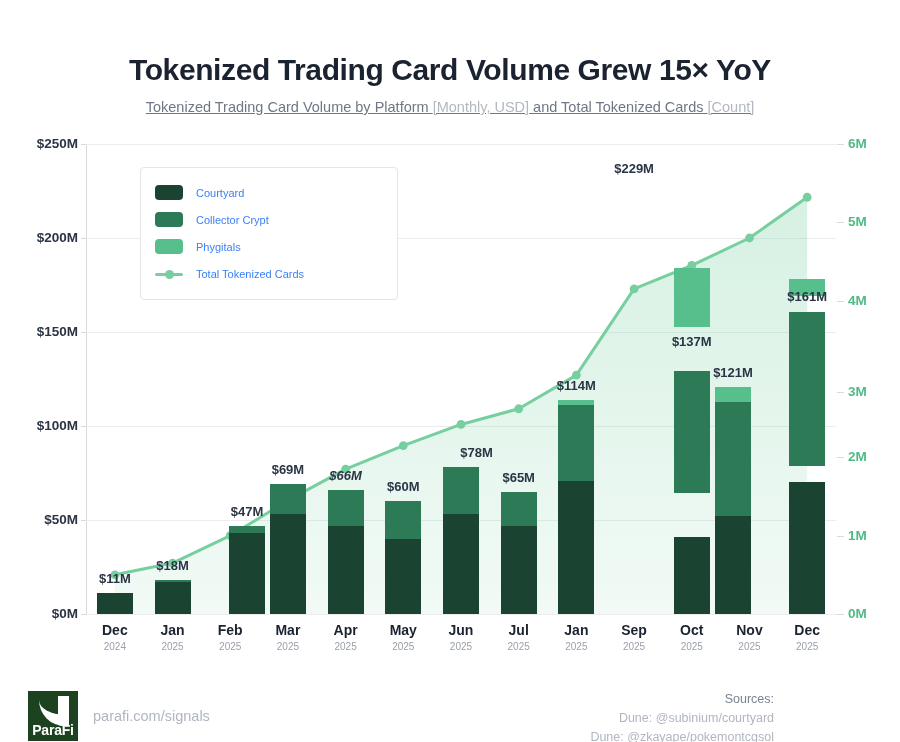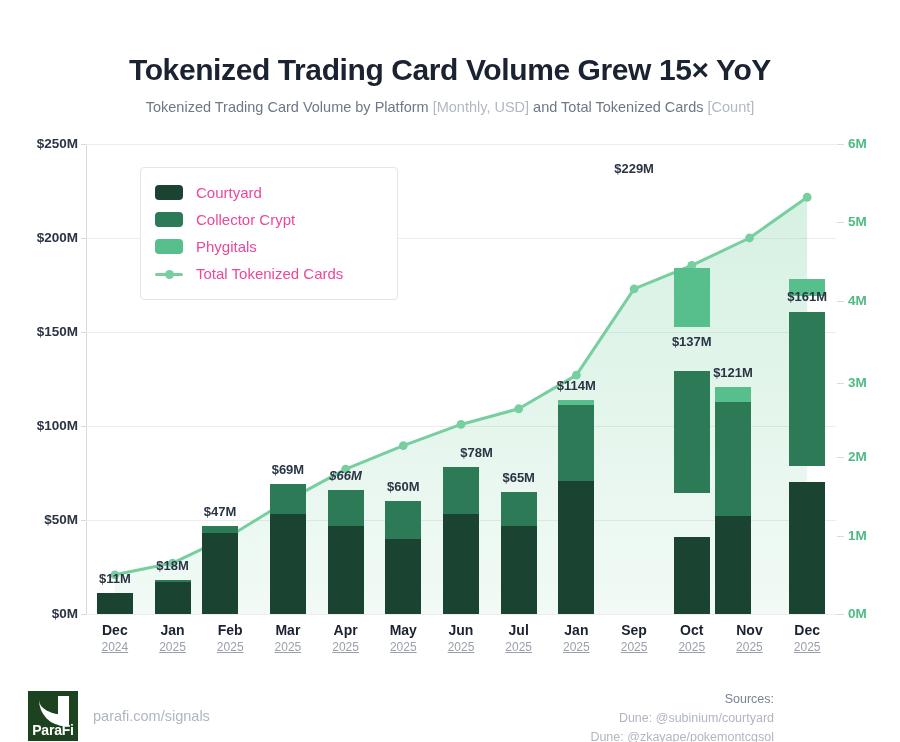--- a/index.html
+++ b/index.html
@@ -14,21 +14,21 @@
   
   .title {
     position: absolute; left: 0; top: 26px; width: 900px;
     text-align: center;
     font-size: 30px; font-weight: bold; letter-spacing: -0.4px;
     color: #1b2230;
   }
   .subtitle {
     position: absolute; left: 0; top: 72px; width: 900px;
     text-align: center;
-    font-size: 14.5px; color: #6f7786;
+    font-size: 14.5px; color: #6f7786; text-decoration: underline;
   }
   .subtitle .muted { color: #b2b8c2; }
 
   
   .plot {
     position: absolute;
     left: 86px; top: 117px;
     width: 750px; height: 470px;
   }
   .gridline {
@@ -85,21 +85,21 @@
   }
 
   
   .xlabels { position: absolute; left: 86px; top: 594px; width: 750px; height: 46px; }
   .xtick { position: absolute; text-align: center; }
   .xtick .m {
     font-size: 14px; font-weight: bold; color: #1b2230;
     line-height: 18px;
   }
   .xtick .y {
-    font-size: 12px; color: #9aa0ab; line-height: 16px; text-decoration: underline;
+    font-size: 10px; color: #9aa0ab; line-height: 16px;
   }
 
   
   .legend {
     position: absolute; left: 140px; top: 140px;
     width: 258px;
     background: #ffffff;
     border: 1px solid #e3e5e9;
     border-radius: 4px;
     padding: 11px 14px 12px 14px;
@@ -118,21 +118,21 @@
   }
   .line-swatch .lbar {
     position: absolute; left: 0; top: 7px; width: 28px; height: 2.6px;
     background: #77cfa0; border-radius: 2px;
   }
   .line-swatch .ldot {
     position: absolute; left: 10px; top: 3.5px;
     width: 9px; height: 9px; border-radius: 50%;
     background: #77cfa0;
   }
-  .legend-label { font-size: 15px; color: #ec4899; white-space: nowrap; }
+  .legend-label { font-size: 11px; color: #3b82f6; white-space: nowrap; }
 
   
   .logo {
     position: absolute; left: 28px; top: 664px;
     width: 50px; height: 50px;
     background: #1d4220;
     overflow: hidden;
   }
   .logo .swoosh {
     position: absolute; left: 11px; top: 5px;
@@ -182,21 +182,21 @@
       <div class="ytick-l" style="left: 10px; top: 485px;">$50M<span class="tickmark"></span></div>
       <div class="ytick-l" style="left: 10px; top: 391px;">$100M<span class="tickmark"></span></div>
       <div class="ytick-l" style="left: 10px; top: 297px;">$150M<span class="tickmark"></span></div>
       <div class="ytick-l" style="left: 10px; top: 203px;">$200M<span class="tickmark"></span></div>
       <div class="ytick-l" style="left: 10px; top: 109px;">$250M<span class="tickmark"></span></div>
     </div>
   <div id="yticks-right">
       <div class="ytick-r" style="top: 579px;">0M<span class="tickmark"></span></div>
       <div class="ytick-r" style="top: 500.667px;">1M<span class="tickmark"></span></div>
       <div class="ytick-r" style="top: 422.333px;">2M<span class="tickmark"></span></div>
-      <div class="ytick-r" style="top: 348px;">3M<span class="tickmark"></span></div>
+      <div class="ytick-r" style="top: 357px;">3M<span class="tickmark"></span></div>
       <div class="ytick-r" style="top: 265.667px;">4M<span class="tickmark"></span></div>
       <div class="ytick-r" style="top: 187.333px;">5M<span class="tickmark"></span></div>
       <div class="ytick-r" style="top: 109px;">6M<span class="tickmark"></span></div>
     </div>
 
   <div class="plot">
     <div id="gridlines">
         <div class="gridline" style="top: 470px;"></div>
         <div class="gridline" style="top: 376px;"></div>
         <div class="gridline" style="top: 282px;"></div>
@@ -230,21 +230,21 @@
     <div class="bars" id="bars">
         <div class="bar-group" style="left: 10.8462px; width: 36px;">
           <div class="seg" style="height: 20.68px; background: rgb(27, 67, 50);"></div>
           <div class="bar-value" style="bottom: 27.68px;">$11M</div>
         </div>
         <div class="bar-group" style="left: 68.5385px; width: 36px;">
           <div class="seg" style="height: 31.96px; background: rgb(27, 67, 50);"></div>
           <div class="seg" style="height: 1.88px; background: rgb(45, 122, 87);"></div>
           <div class="bar-value" style="bottom: 40.84px;">$18M</div>
         </div>
-        <div class="bar-group" style="left: 116px; width: 36px; text-align: center;">
+        <div class="bar-group" style="left: 143px; width: 36px; text-align: center;">
           <div class="seg" style="height: 80.84px; background: rgb(27, 67, 50);"></div>
           <div class="seg" style="height: 7.52px; background: rgb(45, 122, 87);"></div>
           <div class="bar-value" style="bottom: 95.36px;">$47M</div>
         </div>
         <div class="bar-group" style="left: 183.923px; width: 36px;">
           <div class="seg" style="height: 99.64px; background: rgb(27, 67, 50);"></div>
           <div class="seg" style="height: 30.08px; background: rgb(45, 122, 87);"></div>
           <div class="bar-value" style="bottom: 136.72px;">$69M</div>
         </div>
         <div class="bar-group" style="left: 241.615px; width: 36px;">

